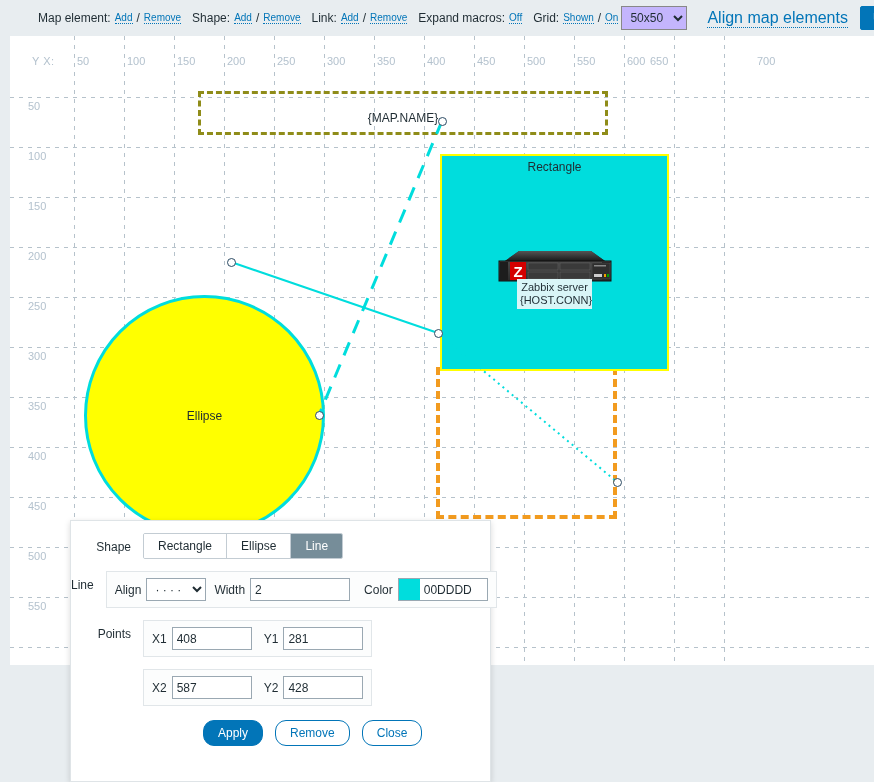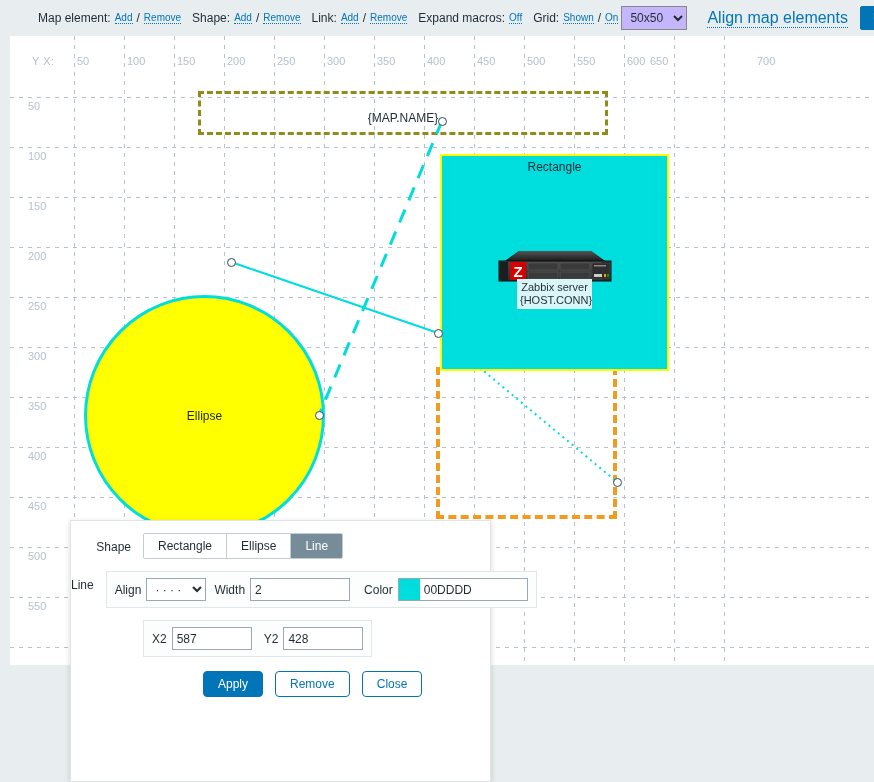--- a/index.html
+++ b/index.html
@@ -168,28 +168,28 @@
   #line-type-sel {
     height: 23px; width: 60px; border: 1px solid #9aa8b2; background: #fff;
     font-size: 12px; font-family: "Liberation Sans", sans-serif;
     color: #1f2c33; padding-left: 4px;
   }
   #width-inp { width: 100px; margin-right: 14px; }
   .colorswatch {
     width: 22px; height: 23px; background: #00DDDD;
     border: 1px solid #9aa8b2; border-right: none;
   }
-  #color-inp { width: 108px; border-left: none; }
+  #color-inp { width: 68px; border-left: none; }
 
   .coord-inp { width: 80px; }
   .mr12 { margin-right: 12px; }
 
   #btnrow { display: flex; margin-top: 14px; margin-left: 132px; }
   .btn {
-    height: 26px; padding: 0 14px; font-size: 12px; border-radius: 4px;
+    height: 26px; padding: 0 14px; font-size: 12px; border-radius: 11px;
     font-family: "Liberation Sans", sans-serif; cursor: pointer; margin-right: 12px; text-align: right;
   }
   .btn-primary { background: #0275b8; color: #fff; border: 1px solid #0275b8; }
   .btn-sec { background: #fff; color: #0275b8; border: 1px solid #0275b8; }
 
   
   #bottom-bg {
     position: absolute; left: 0; top: 665px; width: 874px; height: 117px;
     background: #e8edf0;
   }
@@ -376,20 +376,29 @@
       <span class="lbl">Align</span>
       <select id="line-type-sel"><option value="─────">─────</option><option value="– – – –">– – – –</option><option value="· · · ·" selected="">· · · ·</option><option value="–·–·–·">–·–·–·</option></select>
       <span class="lbl" style="margin-left:8px">Width</span>
       <input class="inp" id="width-inp" value="2" style="">
       <span class="lbl">Color</span>
       <span class="colorswatch"></span>
       <input class="inp" id="color-inp" value="00DDDD" style="">
     </div>
   </div>
 
+  <div class="frow">
+    <div class="flabel">Points</div>
+    <div class="fieldbox">
+      <span class="lbl">X1</span>
+      <input class="inp coord-inp mr12" value="408" style="">
+      <span class="lbl">Y1</span>
+      <input class="inp coord-inp" value="281" style="">
+    </div>
+  </div>
 
   <div class="frow">
     <div class="flabel"></div>
     <div class="fieldbox">
       <span class="lbl">X2</span>
       <input class="inp coord-inp mr12" value="587" style="">
       <span class="lbl">Y2</span>
       <input class="inp coord-inp" value="428" style="">
     </div>
   </div>

